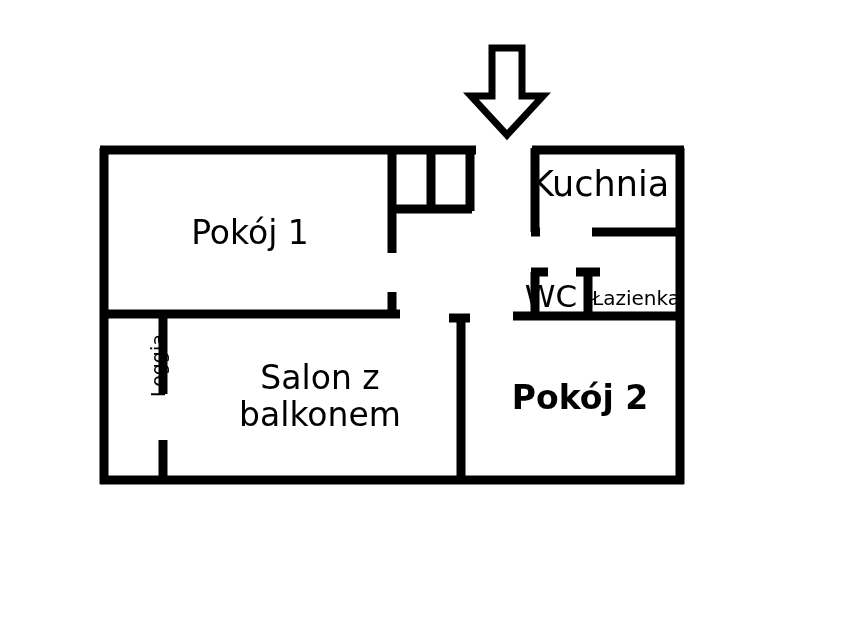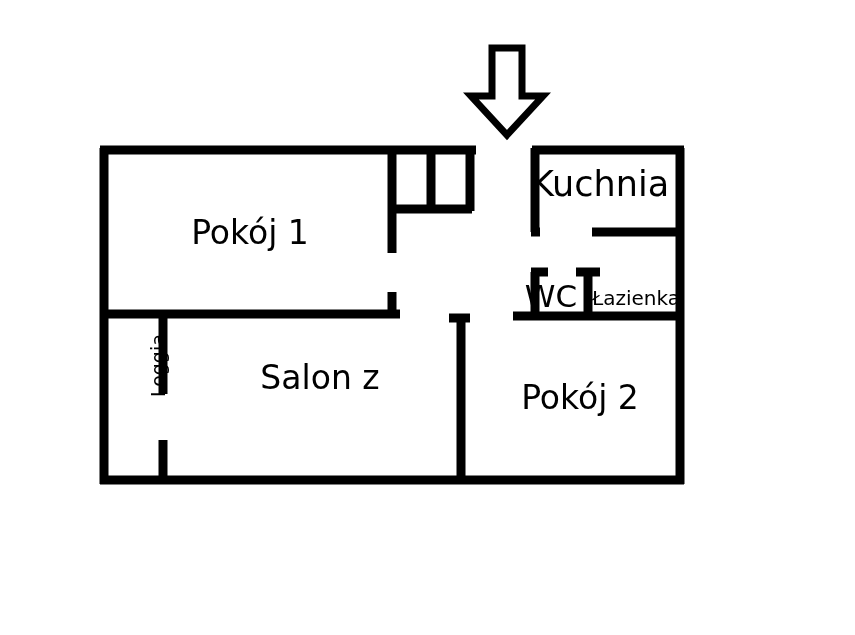--- a/index.html
+++ b/index.html
@@ -72,20 +72,21 @@
     left: 175px;
     top: 360px;
     width: 290px;
     font-size: 33px;
   }
   .lbl-pokoj2 {
     left: 470px;
     top: 380px;
     width: 220px;
     font-size: 33px;
+    font-weight: bold;
   }
   .lbl-loggia {
     left: 104px;
     top: 355px;
     width: 110px;
     font-size: 19px;
     transform: rotate(-90deg);
     transform-origin: 50% 50%;
     text-align: center;
   }
@@ -176,19 +177,20 @@
 
 
   <div class="room-label lbl-kuchnia">Kuchnia</div>
 
   <div class="room-label lbl-lazienka">Łazienka</div>
 
   <div class="room-label lbl-wc">WC</div>
 
   <div class="room-label lbl-salon">
     <div>Salon z</div>
+    <div>balkonem</div>
   </div>
 
   <div class="room-label lbl-pokoj2">Pokój 2</div>
 
   <div class="room-label lbl-loggia">Loggia</div>
 
 </div>
 
 </body></html>

